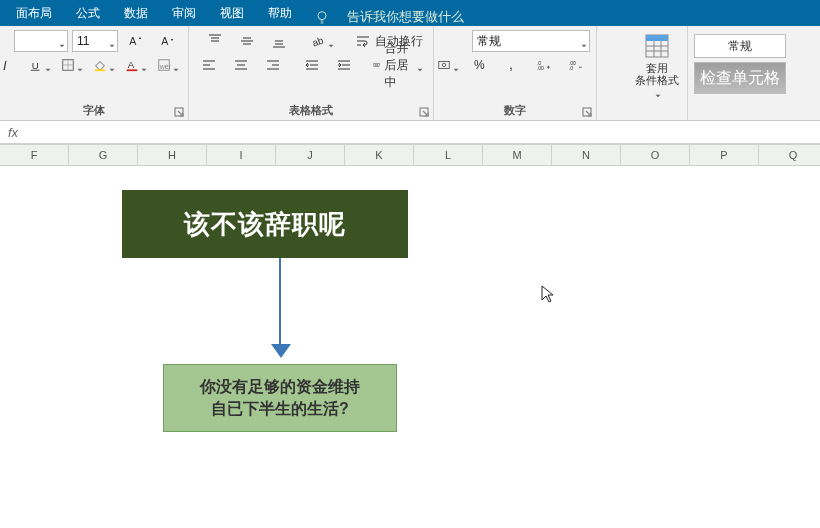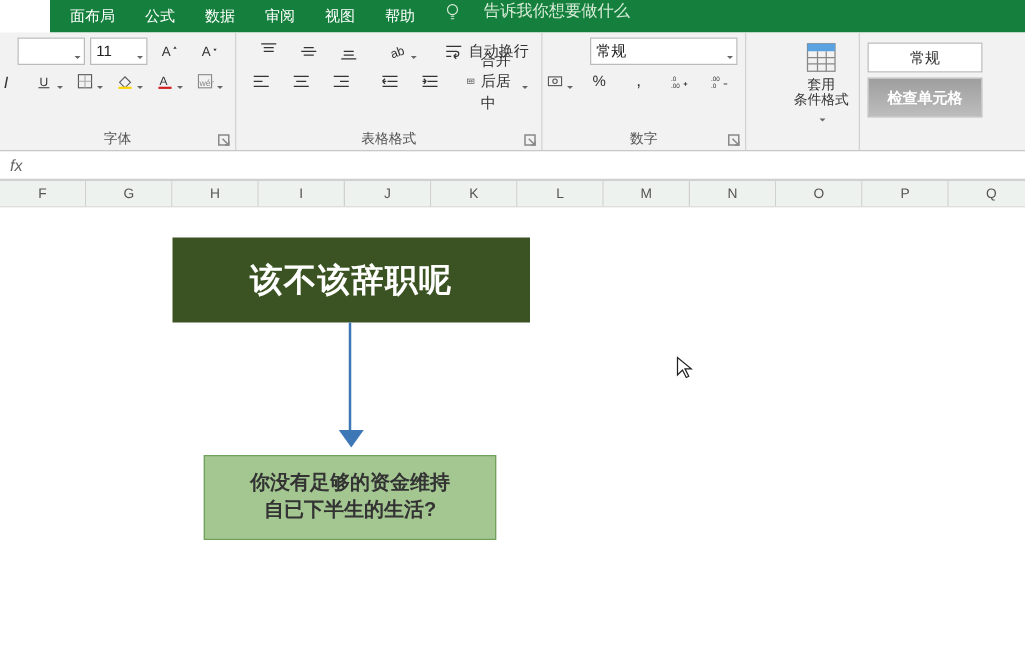--- a/index.html
+++ b/index.html
@@ -10,27 +10,26 @@
     font-family: "Segoe UI", "Microsoft YaHei", sans-serif;
     font-size: 12px;
     color: #222;
     background: #fff;
     overflow: hidden;
     user-select: none;
   }
 
   
   .menubar {
-    background: #15803d; 
+    background: #0369a1; 
     height: 26px;
     display: flex;
-    align-items: flex-start;
+    align-items: flex-end;
     padding-left: 4px;
     color: #fff;
-    margin-left: 40px;
   }
   .menubar .menuitem {
     padding: 0 12px;
     height: 100%;
     display: flex;
     align-items: center;
     font-size: 12px;
     cursor: pointer;
   }
   .menubar .tellme {
@@ -61,20 +60,21 @@
   }
   .ribbon-group .group-label {
     text-align: center;
     font-size: 11px;
     color: #555;
     height: 16px;
     display: flex;
     justify-content: center;
     align-items: flex-end;
     gap: 4px;
+    font-weight: bold;
   }
   .dlglauncher {
     width: 10px;
     height: 10px;
     position: absolute;
     bottom: 4px;
     right: 4px;
   }
   .dlglauncher svg{width:10px;height:10px;stroke:#888;fill:none;stroke-width:1.2;}
   .ribbon-row { display:flex; align-items:center; gap:4px;justify-content:flex-end; }
@@ -102,22 +102,21 @@
   .vbtn .vlabel{font-size:11px;color:#333;text-align:center;line-height:1.1;}
   .ico{width:16px;height:16px;display:inline-block;}
   .ico svg{width:100%;height:100%;display:block;}
 
   .stylewell{
     border:1px solid #bcbcbc;
     background:linear-gradient(#9e9e9e,#bdbdbd);
     color:#fff;
     width:90px;height:30px;
     display:flex;align-items:center;justify-content:center;
-    font-size:12px;
-    font-weight:bold;
+    font-size:16px;
   }
   .ribbon-group.last{border-right:none;}
 
   
   .fbar{
     height:22px;
     border-bottom:1px solid #d0d0d0;
     display:flex;
     align-items:center;
     padding-left:8px;
@@ -129,21 +128,21 @@
 
   
   .coltrack{display:flex;height:20px;background:#f2f2f2;border-top:1px solid #d0d0d0;border-bottom:1px solid #d0d0d0;}
   .colhdr{flex:0 0 68px;border-right:1px solid #d0d0d0;display:flex;align-items:center;justify-content:center;font-size:11px;color:#555;background:#eef2ef;cursor:pointer;}
 
   
   .sheet{position:relative;background:#fff;width:820px;height:366px;overflow:hidden;}
 
   .box-title{
     position:absolute;
-    left:138px;top:24px;
+    left:122px;top:24px;
     width:286px;height:68px;
     background:#3b5323;
     display:flex;align-items:center;justify-content:center;
     color:#fff;
     font-size:26px;
     font-weight:700;
     letter-spacing:1px;
   }
   .arrow-line{position:absolute;left:279px;top:92px;width:2px;height:90px;background:#3e77b5;}
   .arrow-head{position:absolute;left:271px;top:178px;width:0;height:0;border-left:10px solid transparent;border-right:10px solid transparent;border-top:14px solid #3e77b5;}

